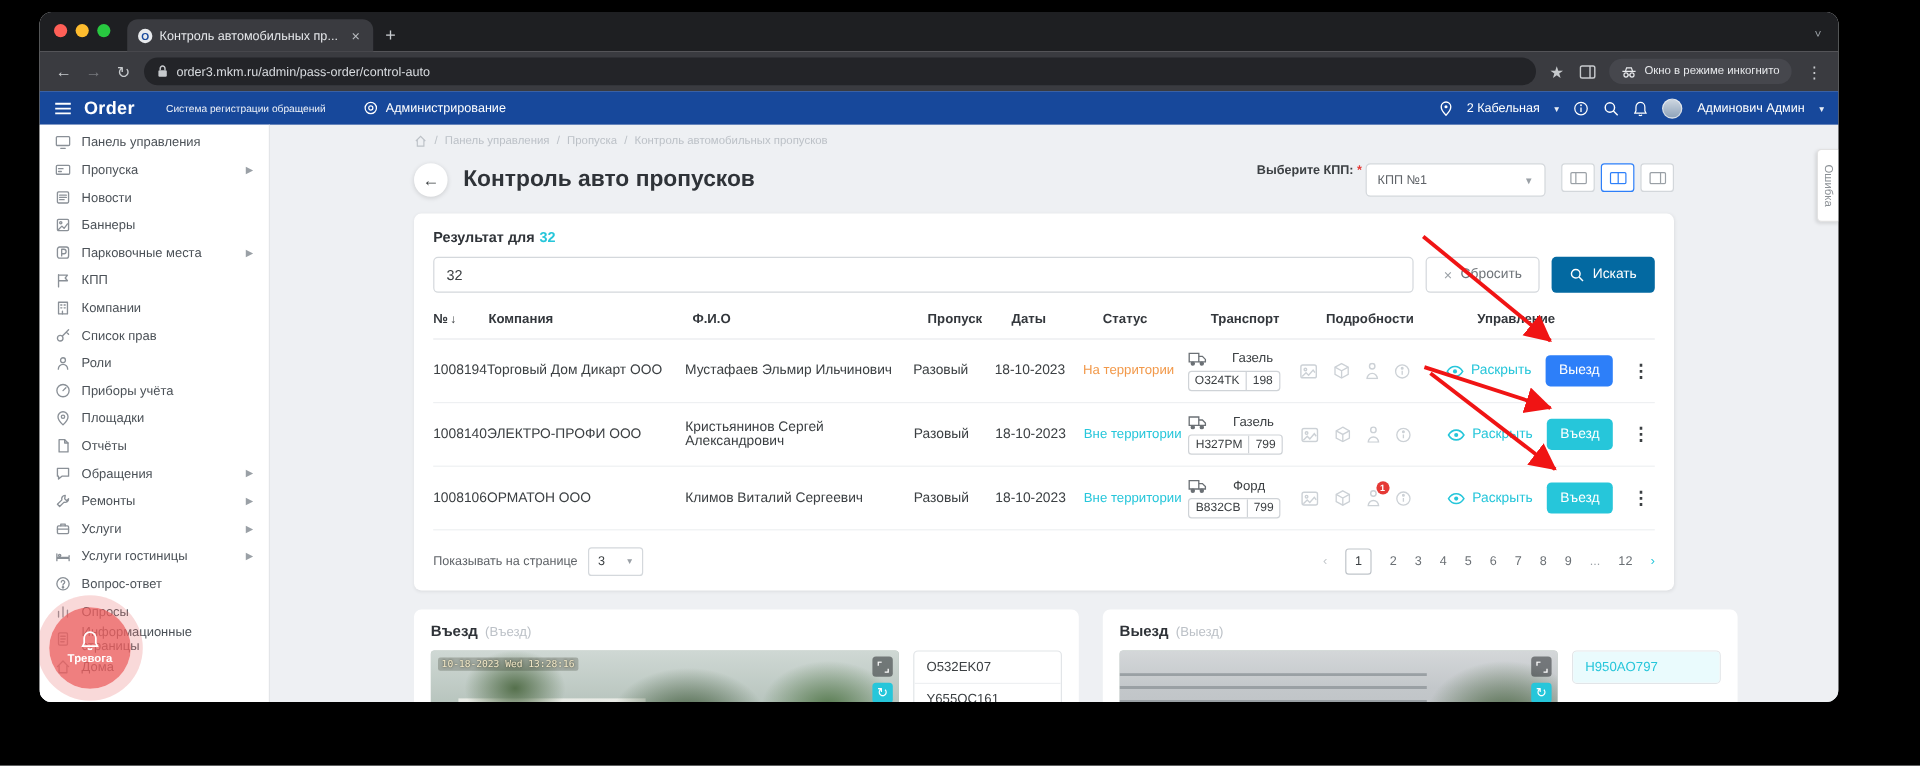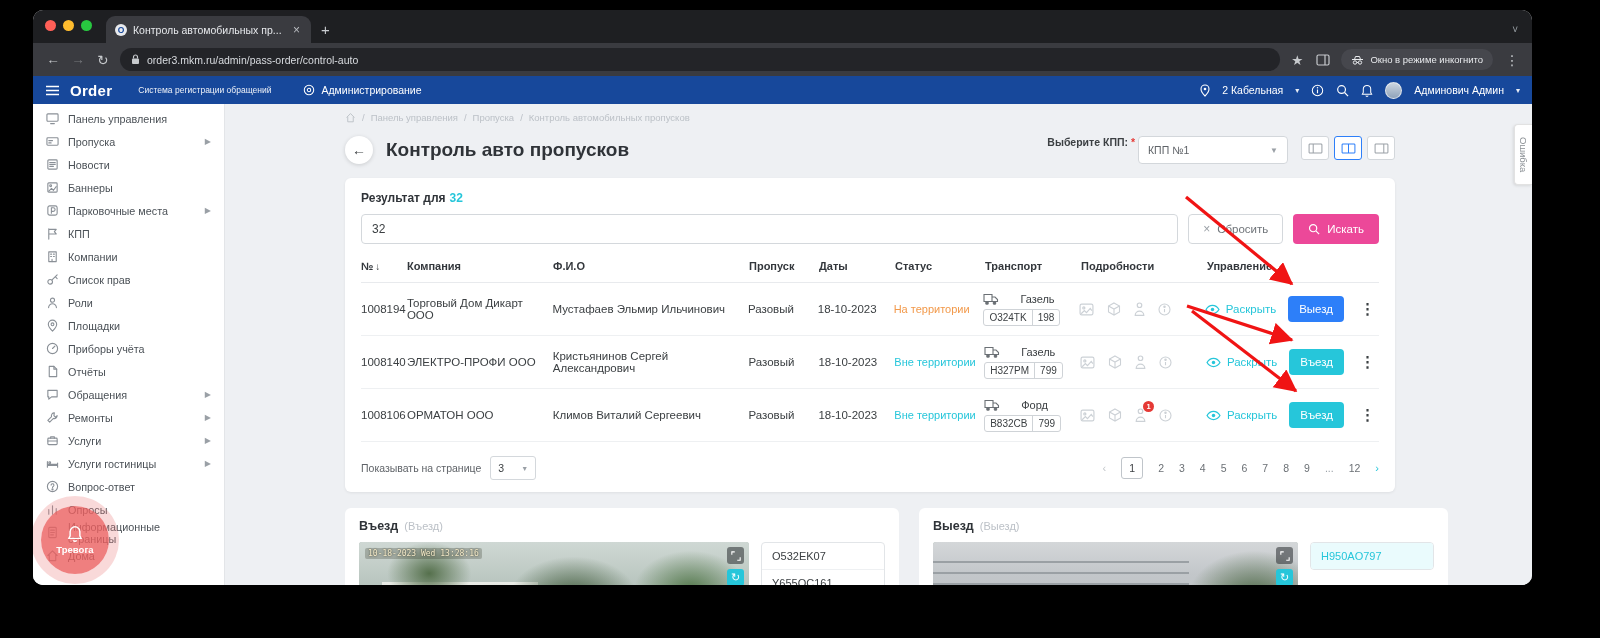--- a/index.html
+++ b/index.html
@@ -64,27 +64,27 @@
 .tgl.active svg{stroke:#2d7ff9}
 
 
 .card{background:#fff;border-radius:6px;margin-top:14px;padding:13px 16px 12px;box-shadow:0 1px 3px rgba(0,0,0,.07)}
 .result-line{font-size:12px;font-weight:bold;color:#2f3338}
 .result-line .q{color:#26c6da;margin-left:4px}
 .search-row{display:flex;gap:10px;margin-top:9px;align-items:center}
 .search-input{flex:1;height:30px;border:1px solid #d4d8dc;border-radius:4px;padding:0 10px;font-size:12px;color:#3c4043;outline:none;font-family:"Liberation Sans",sans-serif}
 .btn-reset{height:30px;padding:0 14px;border:1px solid #d4d8dc;background:#fff;border-radius:4px;color:#6f7479;font-size:11.5px;display:flex;align-items:center;gap:7px;cursor:pointer;font-family:inherit}
 .btn-reset .x{color:#9aa0a6;font-size:12px}
-.btn-search{height:30px;padding:0 15px;background:#ec4899;border:none;border-radius:4px;color:#fff;font-size:11.5px;display:flex;align-items:center;gap:7px;cursor:pointer;font-family:inherit}
+.btn-search{height:30px;padding:0 15px;background:#0369a1;border:none;border-radius:4px;color:#fff;font-size:11.5px;display:flex;align-items:center;gap:7px;cursor:pointer;font-family:inherit}
 .btn-search svg{stroke:#fff;fill:none;stroke-width:1.4}
 
 
 .thead{display:flex;align-items:center;font-size:11px;font-weight:bold;color:#33373c;padding:16px 0 10px;border-bottom:1px solid #e8eaed}
 .trow{display:flex;align-items:center;min-height:53px;border-bottom:1px solid #eef0f2;font-size:11.5px;color:#3c4043}
-.c-num{width:46px}.c-comp{width:146px;padding-right:10px}.c-fio{width:196px;padding-right:10px}
+.c-num{width:46px}.c-comp{width:170px;padding-right:10px}.c-fio{width:196px;padding-right:10px}
 .c-pass{width:70px}.c-date{width:76px}.c-status{width:90px}.c-trans{width:96px}.c-det{width:126px}.c-man{flex:1}
 .sort{font-size:10px;margin-left:2px;color:#3c4043}
 .st-orange{color:#f2994a;font-size:11px}
 .st-teal{color:#26c6da;font-size:11px}
 .veh{display:flex;align-items:center;gap:21px;font-size:11px;color:#3c4043}
 .veh svg{stroke:#6b7075;fill:none;stroke-width:1.1}
 .plate{display:inline-flex;border:1px solid #cfd3d7;border-radius:3px;overflow:hidden;margin-top:4px;font-size:10px;color:#3c4043;background:#fff}
 .plate span{padding:2px 5px}
 .plate .reg{border-left:1px solid #cfd3d7}
 .det-icons{display:flex;align-items:center;gap:13px}
@@ -299,31 +299,31 @@
         </div>
       <div class="s-item">
           <svg width="13" height="13" viewBox="0 0 14 14">
             <circle cx="7" cy="4.5" r="2.2"></circle>
             <path d="M2.8 12.5a4.2 4.2 0 018.4 0"></path>
           </svg>
           <span>Роли</span>
         </div>
       <div class="s-item">
           <svg width="13" height="13" viewBox="0 0 14 14">
+            <circle cx="7" cy="7" r="5.5"></circle>
+            <path d="M7 7l2.6-2.6"></path>
+          </svg>
+          <span>Приборы учёта</span>
+        </div>
+      <div class="s-item">
+          <svg width="13" height="13" viewBox="0 0 14 14">
             <path d="M7 13s4.5-4.2 4.5-7.3a4.5 4.5 0 00-9 0C2.5 8.8 7 13 7 13z"></path>
             <circle cx="7" cy="5.7" r="1.5"></circle>
           </svg>
           <span>Площадки</span>
-        </div>
-      <div class="s-item">
-          <svg width="13" height="13" viewBox="0 0 14 14">
-            <circle cx="7" cy="7" r="5.5"></circle>
-            <path d="M7 7l2.6-2.6"></path>
-          </svg>
-          <span>Приборы учёта</span>
         </div>
       <div class="s-item">
           <svg width="13" height="13" viewBox="0 0 14 14">
             <path d="M3.5 1.5h5l3 3v8h-8z"></path>
             <path d="M8.5 1.5v3h3"></path>
           </svg>
           <span>Отчёты</span>
         </div>
       <div class="s-item">
           <svg width="13" height="13" viewBox="0 0 14 14">

